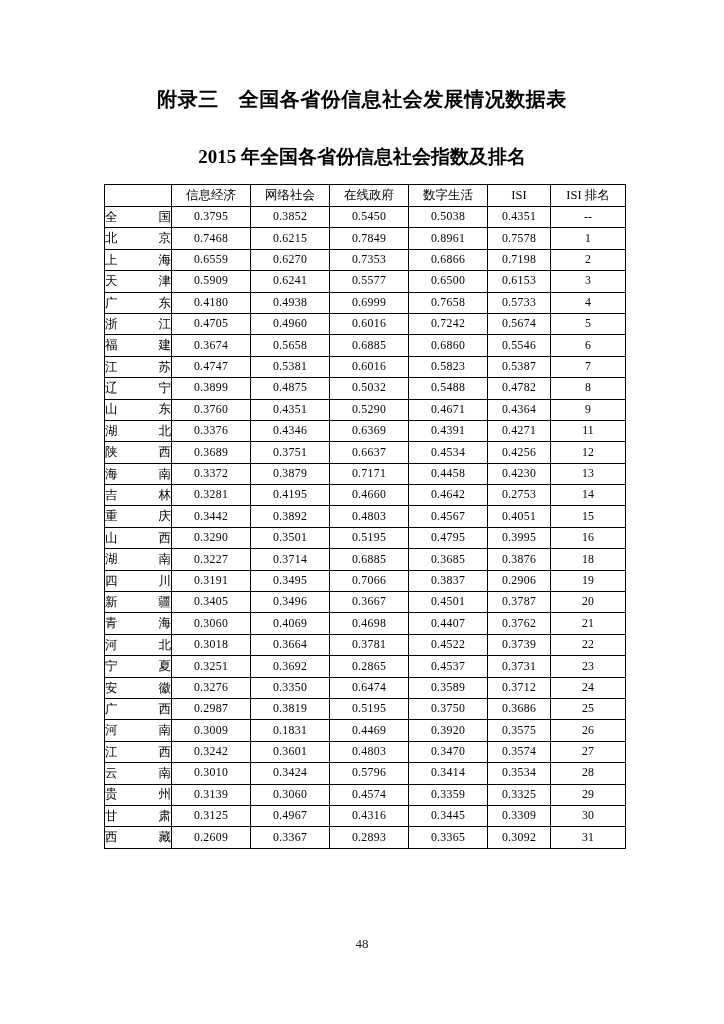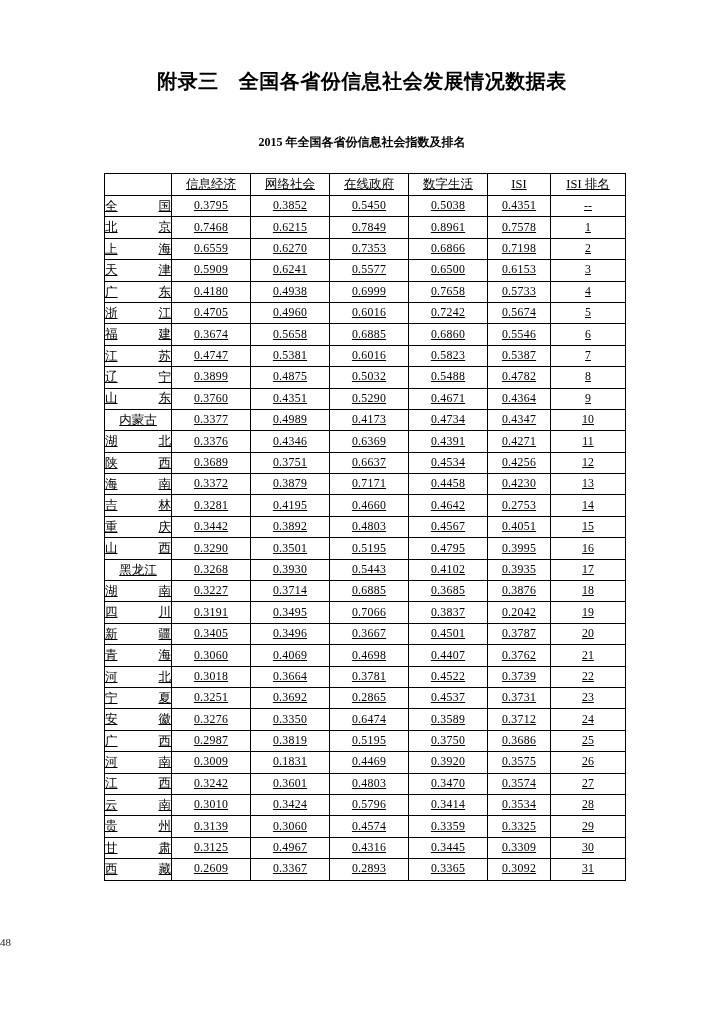--- a/index.html
+++ b/index.html
@@ -24,53 +24,52 @@
     box-sizing: border-box;
   }
 
   
   .doc-title {
     text-align: center;
     font-size: 20px;
     font-weight: bold;
     letter-spacing: 0.5px;
     margin: 0;
-    padding-top: 68px;
+    padding-top: 86px;
     line-height: 1.3;
     font-family: "Liberation Serif", "DejaVu Serif", serif;
   }
   .doc-title .gap {
     display: inline-block;
     width: 20px;
   }
 
   
   .table-caption {
     text-align: center;
-    font-size: 12px;
+    font-size: 19px;
     font-weight: bold;
-    margin: 12px;
+    margin: 4px;
     padding-top: 28px;
     padding-bottom: 8px;
     font-family: "Liberation Serif", "DejaVu Serif", serif;
   }
 
   
   .table-wrap {
     width: 516px;
     margin: 0 auto;
     padding-top: 2px;
   }
 
   table.isi-table {
     border-collapse: collapse;
     width: 516px;
     table-layout: fixed;
     font-size: 11.5px;
-    text-decoration: underline;
   }
 
   table.isi-table td,
   table.isi-table th {
     border: 1px solid #000000;
     height: 20.4px;
     padding: 0;
     text-align: center;
     vertical-align: middle;
     font-weight: normal;
@@ -128,21 +127,22 @@
     font-size: 11.8px;
     font-family: "Liberation Serif", "DejaVu Serif", serif;
   }
 
   
   .page-number {
     position: absolute;
     left: 0;
     right: 0;
     top: 936px;
-    font-size: 11px;
+    text-align: center;
+    font-size: 13px;
     font-family: "Liberation Serif", "DejaVu Serif", serif;
     color: #222;
   }
 </style>
 </head>
 <body>
 
 <div class="page">
 
   <h1 class="doc-title">
@@ -300,31 +300,20 @@
             </td>
             <td class="num">0.3760</td>
             <td class="num">0.4351</td>
             <td class="num">0.5290</td>
             <td class="num">0.4671</td>
             <td class="num">0.4364</td>
             <td class="rank">9</td>
           </tr>
           <tr>
             <td class="region">
-              <span class="rname wide">内蒙古</span>
-            </td>
-            <td class="num">0.3377</td>
-            <td class="num">0.4989</td>
-            <td class="num">0.4173</td>
-            <td class="num">0.4734</td>
-            <td class="num">0.4347</td>
-            <td class="rank">10</td>
-          </tr>
-          <tr>
-            <td class="region">
               <span class="rname">
                 <span>湖</span>
                 <span>北</span>
               </span>
             </td>
             <td class="num">0.3376</td>
             <td class="num">0.4346</td>
             <td class="num">0.6369</td>
             <td class="num">0.4391</td>
             <td class="num">0.4271</td>
@@ -395,31 +384,20 @@
             </td>
             <td class="num">0.3290</td>
             <td class="num">0.3501</td>
             <td class="num">0.5195</td>
             <td class="num">0.4795</td>
             <td class="num">0.3995</td>
             <td class="rank">16</td>
           </tr>
           <tr>
             <td class="region">
-              <span class="rname wide">黑龙江</span>
-            </td>
-            <td class="num">0.3268</td>
-            <td class="num">0.3930</td>
-            <td class="num">0.5443</td>
-            <td class="num">0.4102</td>
-            <td class="num">0.3935</td>
-            <td class="rank">17</td>
-          </tr>
-          <tr>
-            <td class="region">
               <span class="rname">
                 <span>湖</span>
                 <span>南</span>
               </span>
             </td>
             <td class="num">0.3227</td>
             <td class="num">0.3714</td>
             <td class="num">0.6885</td>
             <td class="num">0.3685</td>
             <td class="num">0.3876</td>
@@ -429,21 +407,21 @@
             <td class="region">
               <span class="rname">
                 <span>四</span>
                 <span>川</span>
               </span>
             </td>
             <td class="num">0.3191</td>
             <td class="num">0.3495</td>
             <td class="num">0.7066</td>
             <td class="num">0.3837</td>
-            <td class="num">0.2042</td>
+            <td class="num">0.2906</td>
             <td class="rank">19</td>
           </tr>
           <tr>
             <td class="region">
               <span class="rname">
                 <span>新</span>
                 <span>疆</span>
               </span>
             </td>
             <td class="num">0.3405</td>

